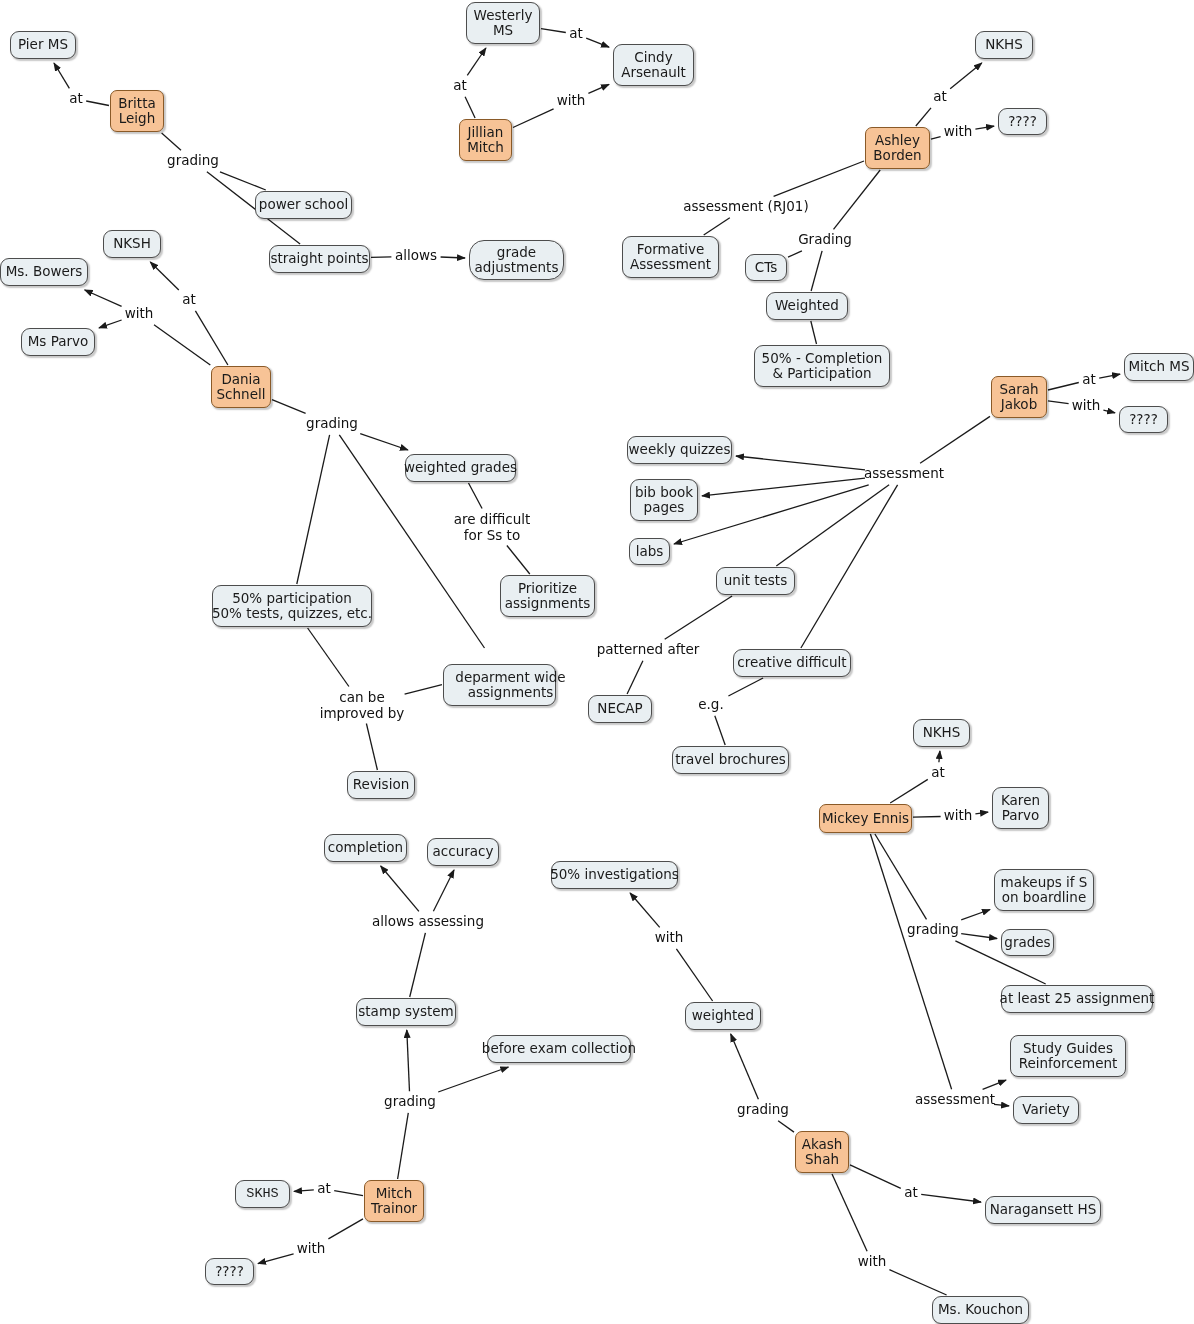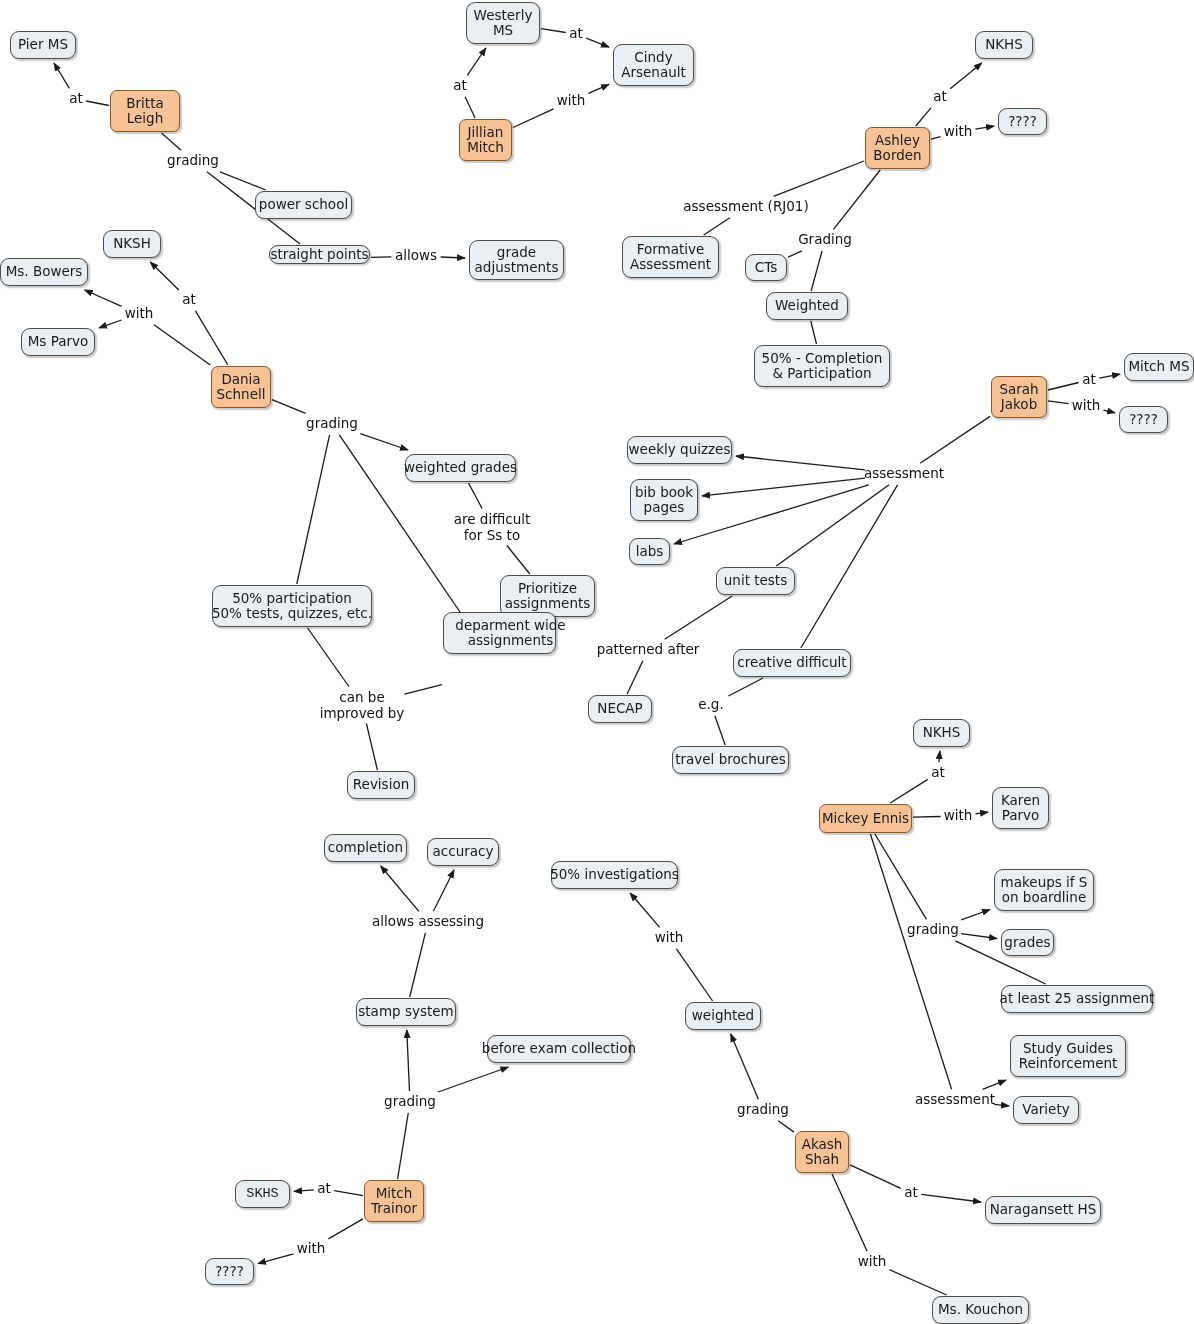--- a/index.html
+++ b/index.html
@@ -105,25 +105,25 @@
       <line x1="758.4" y1="1099.3" x2="730.7" y2="1034.0" marker-end="url(#arrowhead)"></line>
       <line x1="850.0" y1="1164.9" x2="900.8" y2="1188.3"></line>
       <line x1="921.2" y1="1194.3" x2="981.0" y2="1202.0" marker-end="url(#arrowhead)"></line>
       <line x1="832.0" y1="1174.0" x2="867.1" y2="1251.3"></line>
       <line x1="889.4" y1="1269.7" x2="946.6" y2="1295.0"></line>
     </g>
 </svg>
 
 <div id="node-layer">
     <div class="node" style="left: 10px; top: 31px; width: 66px; height: 28px;">Pier MS</div>
-    <div class="node person" style="left: 110px; top: 90px; width: 70px; height: 42px;">Britta
+    <div class="node person" style="left: 110px; top: 90px; width: 54px; height: 42px;">Britta
 Leigh</div>
     <div class="node" style="left: 255px; top: 191px; width: 97px; height: 28px;">power school</div>
-    <div class="node" style="left: 269px; top: 245px; width: 101px; height: 19px;">straight points</div>
-    <div class="node" style="left: 469px; top: 240px; width: 95px; height: 40px;">grade
+    <div class="node" style="left: 269px; top: 245px; width: 101px; height: 28px;">straight points</div>
+    <div class="node" style="left: 469px; top: 240px; width: 95px; height: 40px; border-radius: 15px;">grade
 adjustments</div>
     <div class="node" style="left: 466px; top: 2px; width: 74px; height: 42px;">Westerly
 MS</div>
     <div class="node" style="left: 613px; top: 44px; width: 81px; height: 42px;">Cindy
 Arsenault</div>
     <div class="node person" style="left: 459px; top: 119px; width: 53px; height: 42px;">Jillian
 Mitch</div>
     <div class="node" style="left: 975px; top: 31px; width: 58px; height: 28px;">NKHS</div>
     <div class="node" style="left: 998px; top: 108px; width: 49px; height: 27px;">????</div>
     <div class="node person" style="left: 865px; top: 127px; width: 65px; height: 42px;">Ashley
@@ -141,21 +141,21 @@
     <div class="node" style="left: 103px; top: 230px; width: 58px; height: 28px; text-align: center;">NKSH</div>
     <div class="node" style="left: 0px; top: 258px; width: 88px; height: 28px;">Ms. Bowers</div>
     <div class="node" style="left: 21px; top: 328px; width: 74px; height: 28px;">Ms Parvo</div>
     <div class="node person" style="left: 211px; top: 366px; width: 60px; height: 42px;">Dania
 Schnell</div>
     <div class="node" style="left: 405px; top: 454px; width: 111px; height: 28px;">weighted grades</div>
     <div class="node" style="left: 500px; top: 575px; width: 95px; height: 42px;">Prioritize
 assignments</div>
     <div class="node" style="left: 212px; top: 585px; width: 160px; height: 42px;">50% participation
 50% tests, quizzes, etc.</div>
-    <div class="node" style="left: 443px; top: 612px; width: 113px; height: 42px; padding-left: 28px;">deparment wide
+    <div class="node" style="left: 443px; top: 664px; width: 113px; height: 42px; padding-left: 28px;">deparment wide
 assignments</div>
     <div class="node" style="left: 347px; top: 771px; width: 68px; height: 28px;">Revision</div>
     <div class="node" style="left: 627px; top: 436px; width: 105px; height: 28px;">weekly quizzes</div>
     <div class="node" style="left: 630px; top: 479px; width: 68px; height: 42px;">bib book
 pages</div>
     <div class="node" style="left: 629px; top: 538px; width: 41px; height: 27px;">labs</div>
     <div class="node" style="left: 716px; top: 567px; width: 79px; height: 28px;">unit tests</div>
     <div class="node" style="left: 588px; top: 695px; width: 64px; height: 28px;">NECAP</div>
     <div class="node" style="left: 733px; top: 649px; width: 118px; height: 28px;">creative difficult</div>
     <div class="node" style="left: 672px; top: 746px; width: 117px; height: 28px;">travel brochures</div>

